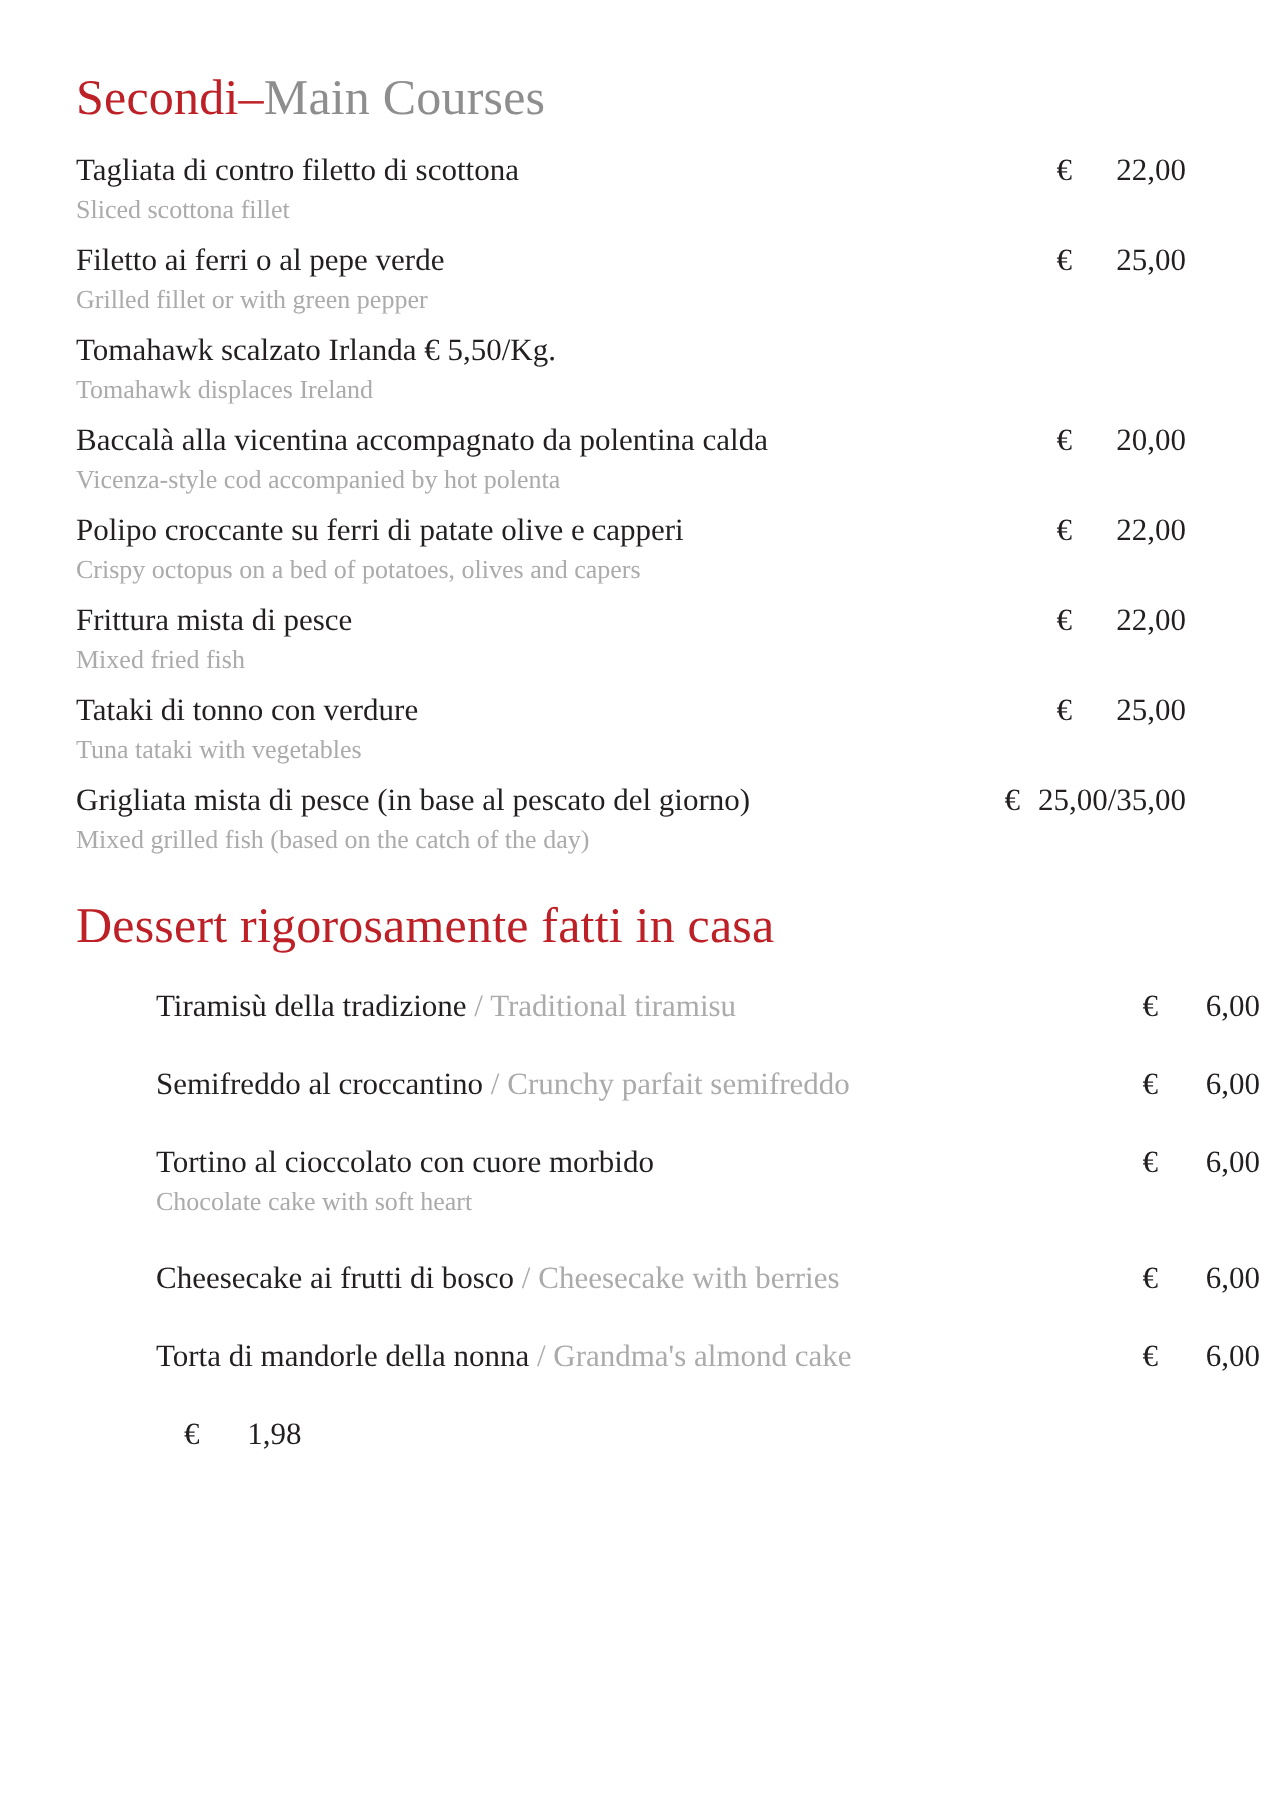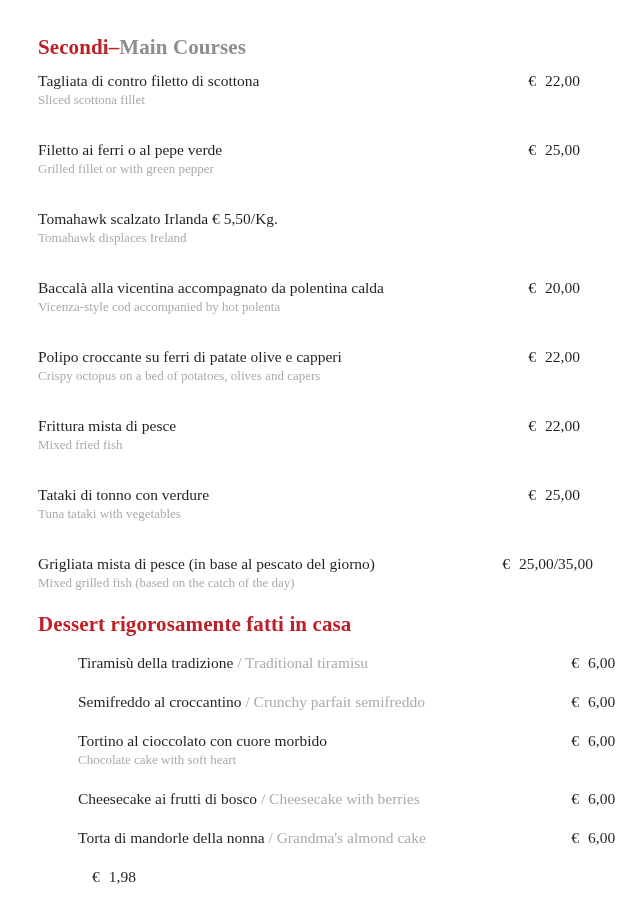--- a/index.html
+++ b/index.html
@@ -17,22 +17,22 @@
   .page {
     width: 640px;
     height: 905px;
     box-sizing: border-box;
     padding: 0 47px 0 38px;
     position: relative;
   }
 
   
   .section-heading {
-    font-size: 21px;
-    font-weight: 700;
+    font-size: 25px;
+    font-weight: 400;
     letter-spacing: 0.1px;
     line-height: 1.1;
     margin: 0;
     white-space: nowrap;
   }
   .heading-main   { padding-top: 36px; }
   .heading-dessert{ padding-top: 21px; }
 
   .heading-it  { color: #bd2026; }
   .heading-dash{ color: #bd2026; }
@@ -77,32 +77,32 @@
     color: #231f20;
     white-space: nowrap;
     padding-left: 14px;
   }
   .price .cur {
     display: inline-block;
     text-align: right;
   }
   .price .amt {
     display: inline-block;
-    text-align: left;
+    text-align: right;
     padding-left: 9px;
   }
 
   
   .courses .price .amt { min-width: 48px; }
   
   .desserts .price .amt { min-width: 42px; }
   .desserts .price { padding-right: 3px; }
 
   
-  .courses .item { margin-top: 31px; }
+  .courses .item { margin-top: 7px; }
   .courses .item:first-child { margin-top: 12px; }
 
   .desserts .item { margin-top: 20px; margin-left: 40px; }
   .desserts .item:first-child { margin-top: 17px; }
 
   .price.empty { visibility: hidden; }
 </style>
 </head>
 <body>
 

